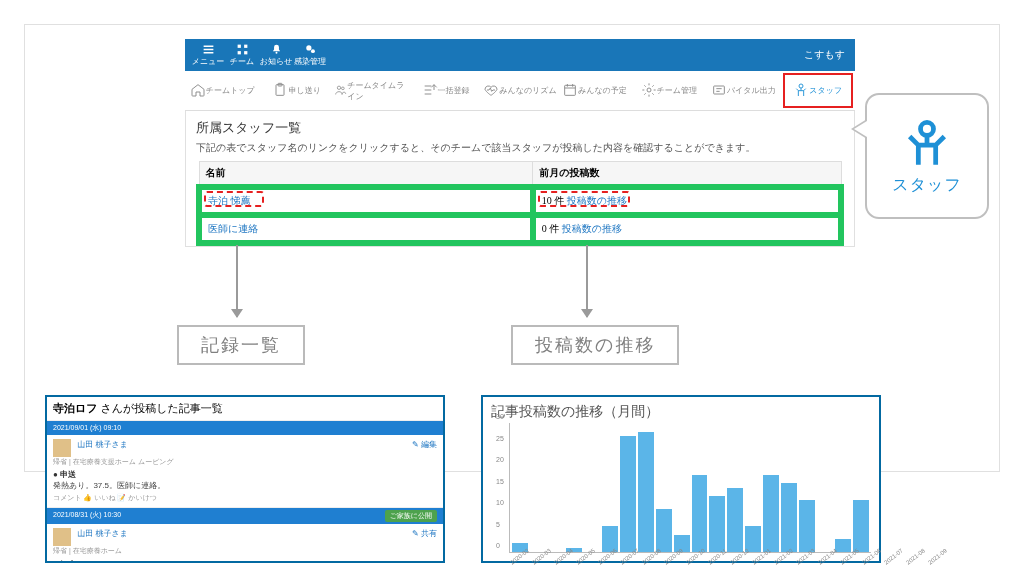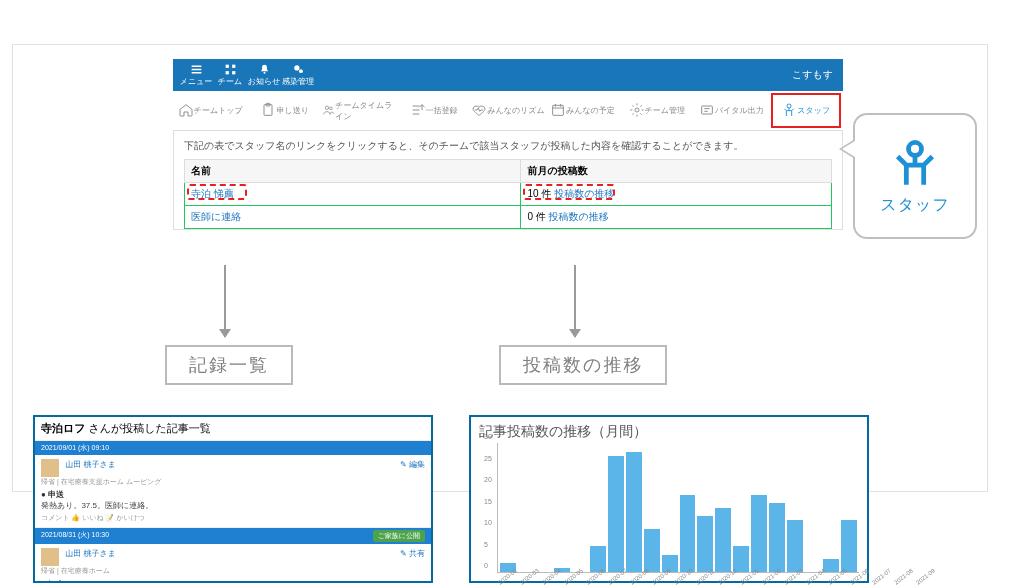--- a/index.html
+++ b/index.html
@@ -1,18 +1,18 @@
 <!DOCTYPE html>
 <html><head>
 <meta charset="utf-8">
 <style>
   * { box-sizing: border-box; margin: 0; padding: 0; }
   body { font-family: "Hiragino Kaku Gothic ProN", "Meiryo", sans-serif; background: #fff; width: 1024px; height: 585px; position: relative; overflow: hidden; }
 
-  .outer { border: 1px solid #e0e0e0; position: absolute; left: 12px; top: 24px; width: 976px; height: 448px; margin-top: 20px; }
+  .outer { border: 1px solid #e0e0e0; position: absolute; left: 24px; top: 24px; width: 976px; height: 448px; }
 
   
   .app-frame { position: absolute; left: 160px; top: 14px; width: 670px; }
 
   .topbar { background: #1976b8; height: 32px; display: flex; align-items: center; color: #fff; font-size: 8px; padding: 0 6px; }
   .topbar .group { display: flex; gap: 0px; }
   .topbar .item { display: flex; flex-direction: column; align-items: center; justify-content: center; width: 34px; }
   .topbar .item svg, .topbar .item .ic { height: 13px; }
   .topbar .spacer { flex: 1; }
   .topbar .user { font-size: 10px; padding-right: 4px; }
@@ -20,23 +20,23 @@
   .nav { background: #fff; border-bottom: 1px solid #ddd; display: flex; height: 40px; }
   .nav .navitem { flex: 1; display: flex; flex-direction: row; align-items: center; justify-content: center; font-size: 8px; color: #888; position: relative; }
   .nav .navitem svg { height: 16px; margin-bottom: 1px; stroke: #888; fill: none; stroke-width: 1.4; }
   .nav .navitem.highlight { color: #1e90d6; }
   .nav .navitem.highlight svg { stroke: #1e90d6; }
   .nav .red-box { position: absolute; border: 2px solid #e62020; left: 2px; right: 2px; top: 2px; bottom: 2px; }
 
   .panel { background: #fff; border: 1px solid #e0e0e0; border-top: none; padding: 8px 10px 0 10px; }
   .panel h3 { font-size: 13px; font-weight: 500; color: #333; margin-bottom: 4px; }
   .panel .desc { font-size: 10px; color: #555; margin-bottom: 6px; }
-  table.staff { width: 100%; border-collapse: collapse; font-size: 10px; }
+  table.staff { width: 100%; border-collapse: collapse; font-size: 10px; font-family: Liberation Serif, serif; }
   table.staff th { text-align: left; background: #f6f6f6; border: 1px solid #ddd; padding: 4px 6px; font-weight: 600; }
-  table.staff td { border: 1px solid #22c55e; padding: 4px 6px; position: relative; }
+  table.staff td { border: 6px solid #22c55e; padding: 4px 6px; position: relative; }
   a.link { color: #1e76c2; text-decoration: none; }
   .dashed { border: 2px dashed #e62020; border-radius: 3px; position: absolute; }
 
   
   .callout { position: absolute; left: 840px; top: 68px; width: 124px; height: 126px; }
   .callout .bubble { width: 124px; height: 126px; border: 2px solid #bfbfbf; border-radius: 14px; background: #fff; display: flex; flex-direction: column; align-items: center; justify-content: center; }
   .callout .bubble svg { width: 52px; height: 52px; stroke: #1e90d6; fill: none; stroke-width: 2.2; }
   .callout .bubble .lbl { color: #1e90d6; font-size: 16px; margin-top: 6px; letter-spacing: 1px; }
   .callout .tail { position: absolute; left: -14px; top: 26px; width: 0; height: 0; border-top: 10px solid transparent; border-bottom: 10px solid transparent; border-right: 16px solid #bfbfbf; }
   .callout .tail::after { content: ""; position: absolute; left: 3px; top: -8px; border-top: 8px solid transparent; border-bottom: 8px solid transparent; border-right: 13px solid #fff; }
@@ -176,20 +176,21 @@
         <div class="red-box"></div>
         <svg viewBox="0 0 24 24">
             <circle cx="12" cy="6" r="3"></circle>
             <path d="M5 10l3 3v8M19 10l-3 3v8M8 13h8M12 9v4"></path>
           </svg>
         <span>スタッフ</span>
       </div>
     </div>
 
     <div class="panel">
+      <h3>所属スタッフ一覧</h3>
       <p class="desc">下記の表でスタッフ名のリンクをクリックすると、そのチームで該当スタッフが投稿した内容を確認することができます。</p>
       <table class="staff">
         <tbody>
             <tr>
           <th style="width:52%">名前</th>
           <th>前月の投稿数</th>
         </tr>
         <tr>
           <td>
             <a class="link">寺泊 悌薦</a>

